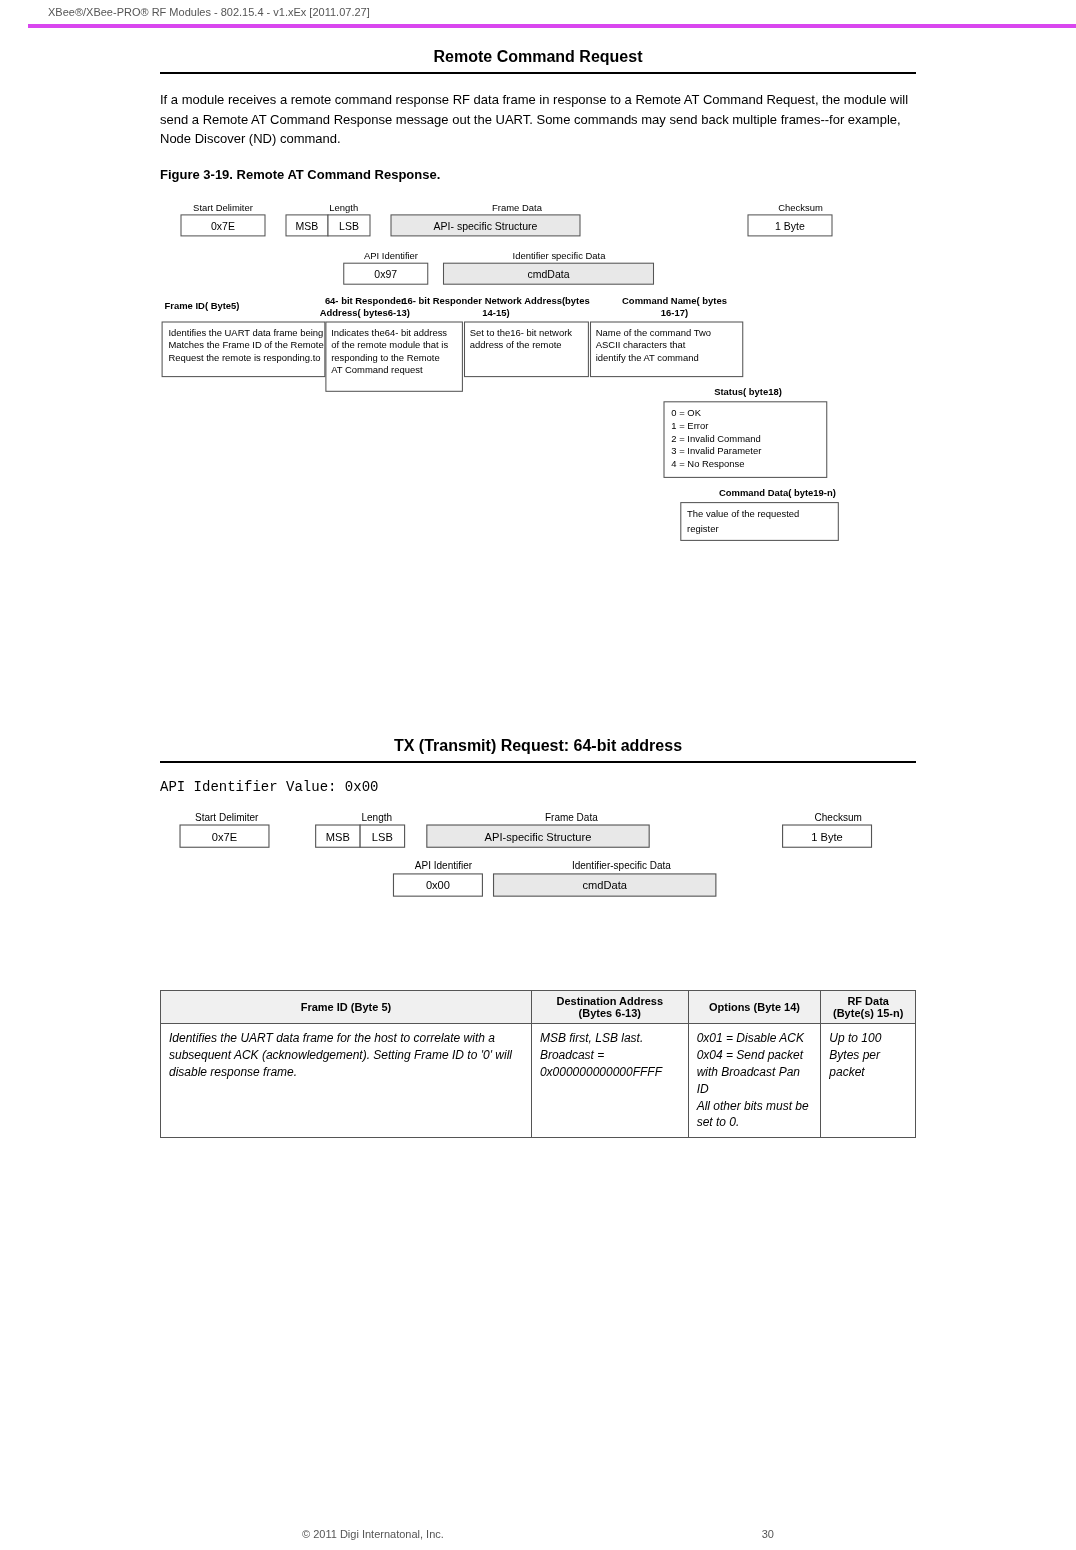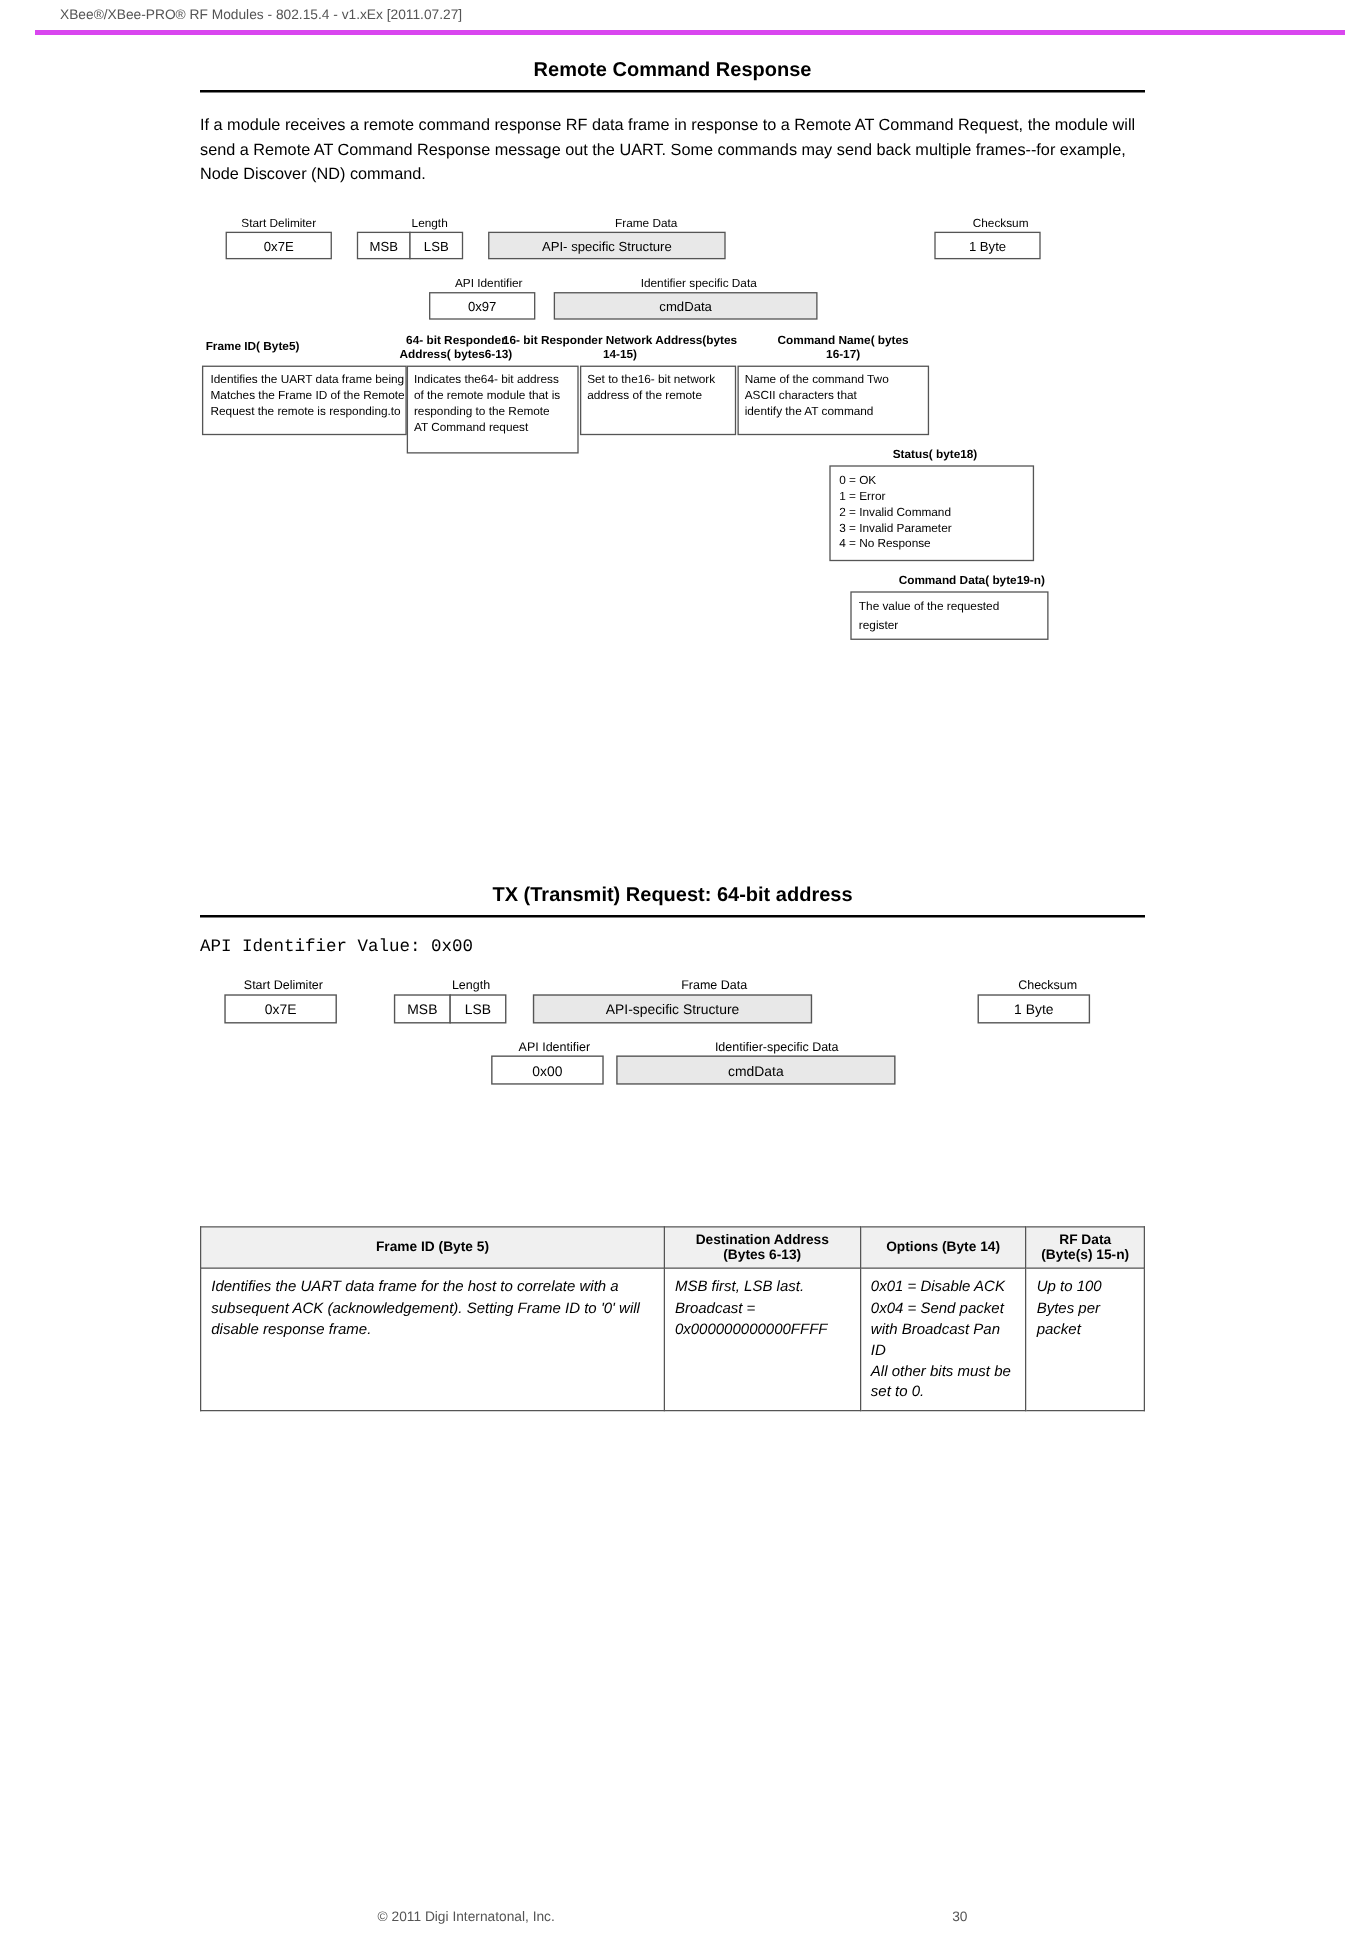--- a/index.html
+++ b/index.html
@@ -70,21 +70,21 @@
 
     
     .tx-section {
       margin-top: 40px;
     }
 
     
     .bottom-table {
       width: 100%;
       border-collapse: collapse;
-      margin-top: 28px;
+      margin-top: 8px;
       font-size: 11px;
     }
     .bottom-table th {
       border: 1px solid #555;
       padding: 4px 8px;
       background: #f0f0f0;
       font-weight: bold;
       font-size: 11px;
     }
     .bottom-table td {
@@ -110,25 +110,26 @@
 <body>
 
 <div class="page-header">
   <span>XBee®/XBee-PRO®  RF Modules - 802.15.4 - v1.xEx [2011.07.27]</span>
 </div>
 
 <div class="content">
 
   <div>
 
-    <h2 class="section-title">Remote Command Response</h2>
+    <h2 class="section-title">Remote Command Request</h2>
     <hr class="section-divider">
 
     <div class="description-text">If a module receives a remote command response RF data frame in response to a Remote AT Command Request, the module will send a Remote AT Command Response message out the UART. Some commands may send back multiple frames--for example, Node Discover (ND) command.</div>
 
+    <div class="figure-label">Figure 3-19.  Remote AT Command Response.</div>
 
     <div class="remote-diagram-wrap">
       <svg class="svg-diagram" viewBox="0 0 720 420" xmlns="http://www.w3.org/2000/svg" style="font-family:Arial,sans-serif; font-size:10px;">
 
         <text x="60" y="14" text-anchor="middle" font-size="9">Start Delimiter</text>
         <text x="175" y="14" text-anchor="middle" font-size="9">Length</text>
         <text x="340" y="14" text-anchor="middle" font-size="9">Frame Data</text>
         <text x="610" y="14" text-anchor="middle" font-size="9">Checksum</text>
 
         <rect x="20" y="18" width="80" height="20" fill="#fff" stroke="#555" stroke-width="1"></rect>

